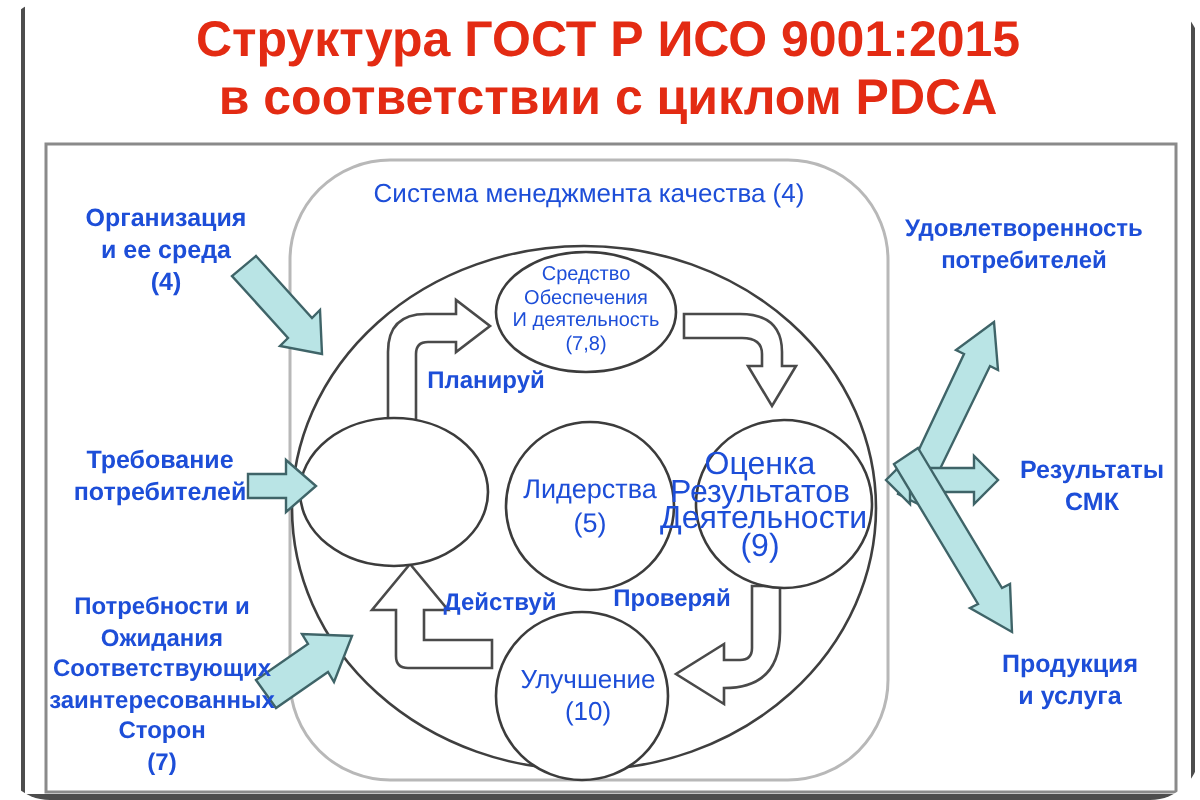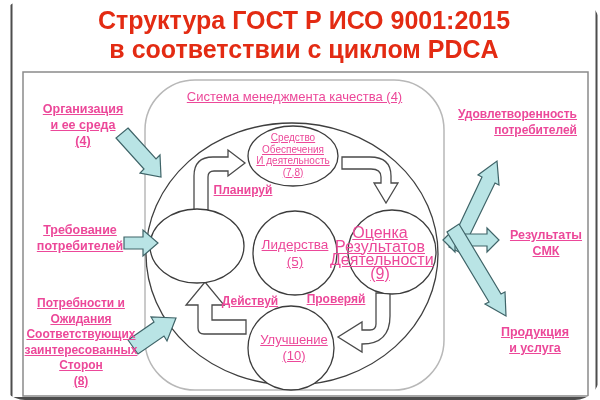--- a/index.html
+++ b/index.html
@@ -1,20 +1,20 @@
 <!DOCTYPE html>
 <html><head>
 <meta charset="utf-8">
 <style>
   html,body{margin:0;padding:0;background:#fff;}
   #page{position:relative;width:600px;height:400px;background:#fff;overflow:hidden;
         font-family:"Liberation Sans",sans-serif;border-radius:25px;}
   #shapes{position:absolute;left:0;top:0;}
-  .t{position:absolute;text-align:center;white-space:pre-line;color:#ec4899;
-     font-family:"Liberation Sans",sans-serif;text-decoration:underline;}
+  .t{position:absolute;text-align:center;white-space:pre-line;color:#1d4ed8;
+     font-family:"Liberation Sans",sans-serif;}
   .b{font-weight:bold;}
   #title{position:absolute;left:12px;top:6px;width:584px;text-align:center;
          color:#e32b13;font-weight:bold;font-size:25px;line-height:29px;}
 </style>
 </head>
 <body>
 
 <div id="page">
 
   <div id="title">
@@ -76,22 +76,22 @@
   <div class="t b" style="left:23px;top:101px;width:120px;font-size:12.5px;line-height:16px;">Организация
 и ее среда
 (4)</div>
   <div class="t b" style="left:18px;top:222px;width:124px;font-size:12.5px;line-height:16px;">Требование
 потребителей</div>
   <div class="t b" style="left:14px;top:296px;width:134px;font-size:12px;line-height:15.5px;">Потребности и
 Ожидания
 Соответствующих
 заинтересованных
 Сторон
-(8)</div>
+(7)</div>
 
-  <div class="t b" style="left:447px;top:106px;width:130px;font-size:12px;line-height:16px;text-align:right;">Удовлетворенность
+  <div class="t b" style="left:447px;top:106px;width:130px;font-size:12px;line-height:16px;">Удовлетворенность
 потребителей</div>
   <div class="t b" style="left:506px;top:227px;width:80px;font-size:12.5px;line-height:16px;">Результаты
 СМК</div>
   <div class="t b" style="left:489px;top:324px;width:92px;font-size:12.5px;line-height:16px;">Продукция
 и услуга</div>
 
 </div>
 
 </body></html>

